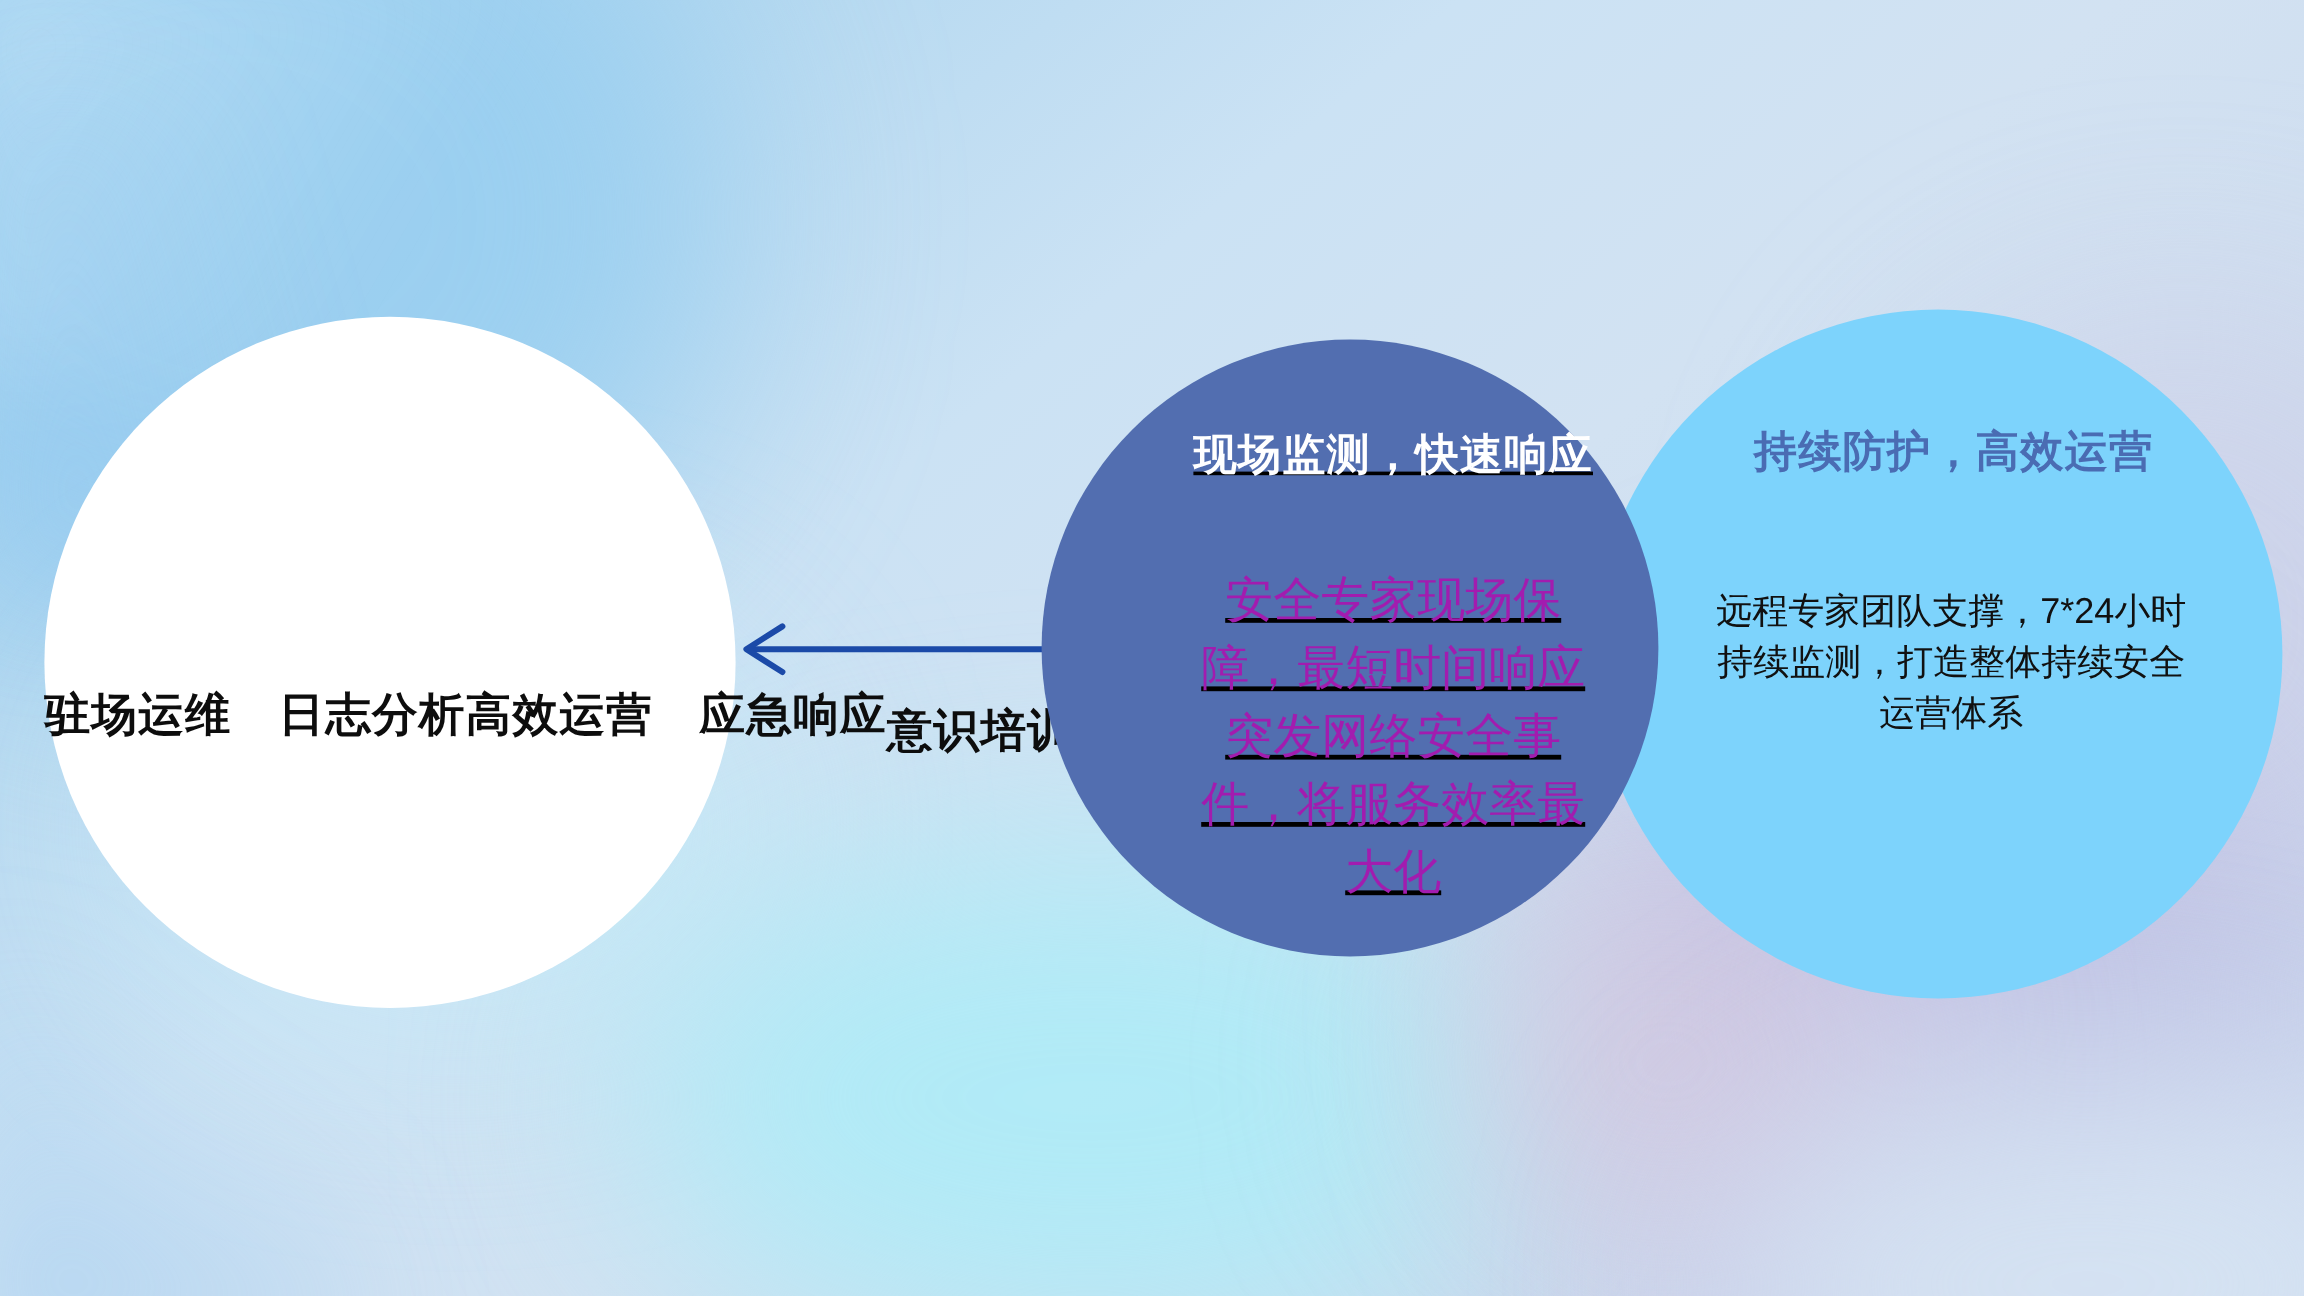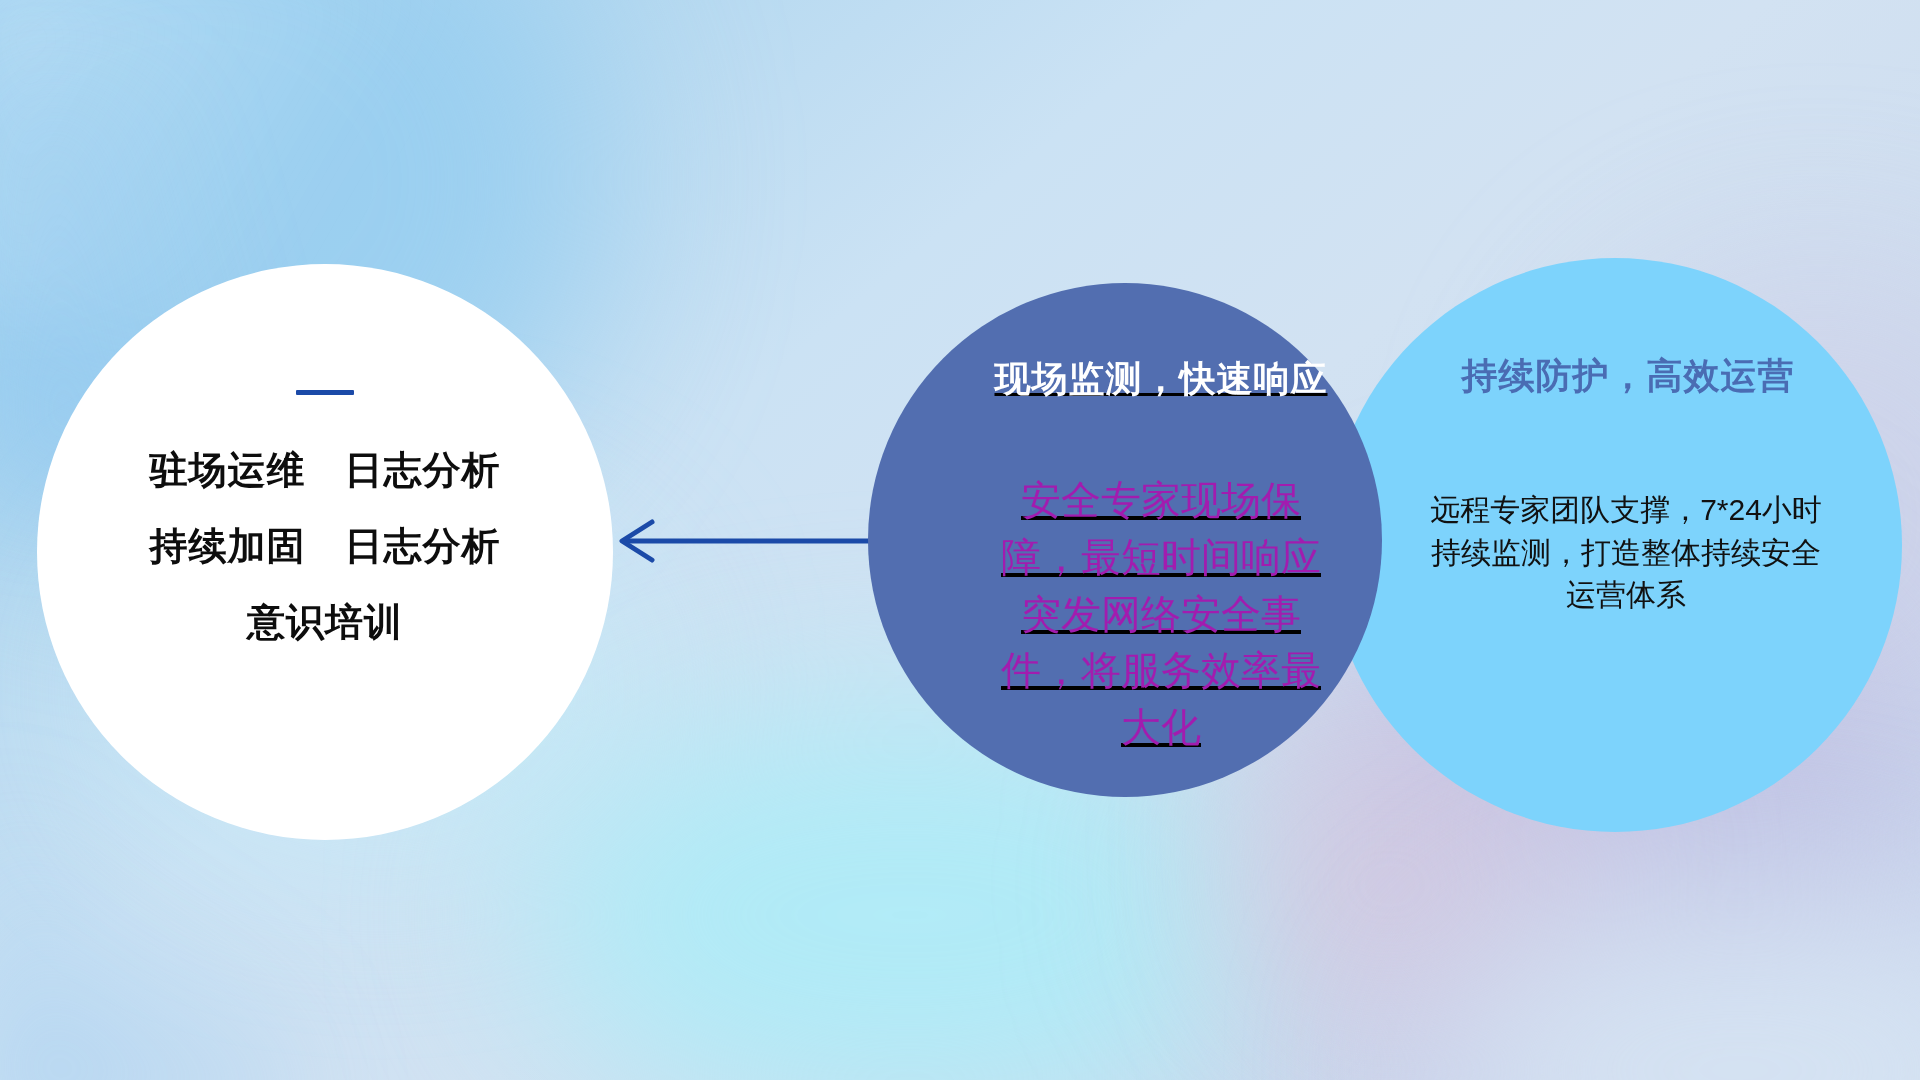--- a/index.html
+++ b/index.html
@@ -97,21 +97,21 @@
     left:1328px; top:258px;
     width:574px; height:574px;
     background:#7dd3fc;
     z-index:5;
   }
 
   
   #left-content {
     position:absolute;
     left:0; top:0; width:576px; height:576px;
-    display:flex; flex-direction:column;
+    display:flex; flex-direction:row;
     align-items:center; justify-content:flex-start;
     padding-top:126px;
   }
   #left-divider {
     width:58px; height:5px;
     background:#1b4aa8;
     border-radius:1px;
     margin-bottom:56px;
   }
   .left-line {
@@ -209,21 +209,21 @@
     <svg width="300" height="50" viewBox="0 0 300 50">
       <line x1="26" y1="25" x2="300" y2="25" stroke="#1b4aa8" stroke-width="5"></line>
       <polyline points="52,6 22,25 52,44" fill="none" stroke="#1b4aa8" stroke-width="5" stroke-linecap="round" stroke-linejoin="round"></polyline>
     </svg>
   </div>
 
   <div class="circle" id="circle-left">
     <div id="left-content">
       <div id="left-divider"></div>
       <div class="left-line">驻场运维　日志分析</div>
-      <div class="left-line">持续加固　日志分析</div>
+      <div class="left-line">高效运营　应急响应</div>
       <div class="left-line">意识培训</div>
     </div>
   </div>
 
   <div class="circle" id="circle-right">
     <div id="right-content">
       <div id="right-title">持续防护，高效运营</div>
       <div id="right-body">远程专家团队支撑，7*24小时持续监测，打造整体持续安全运营体系</div>
     </div>
   </div>

